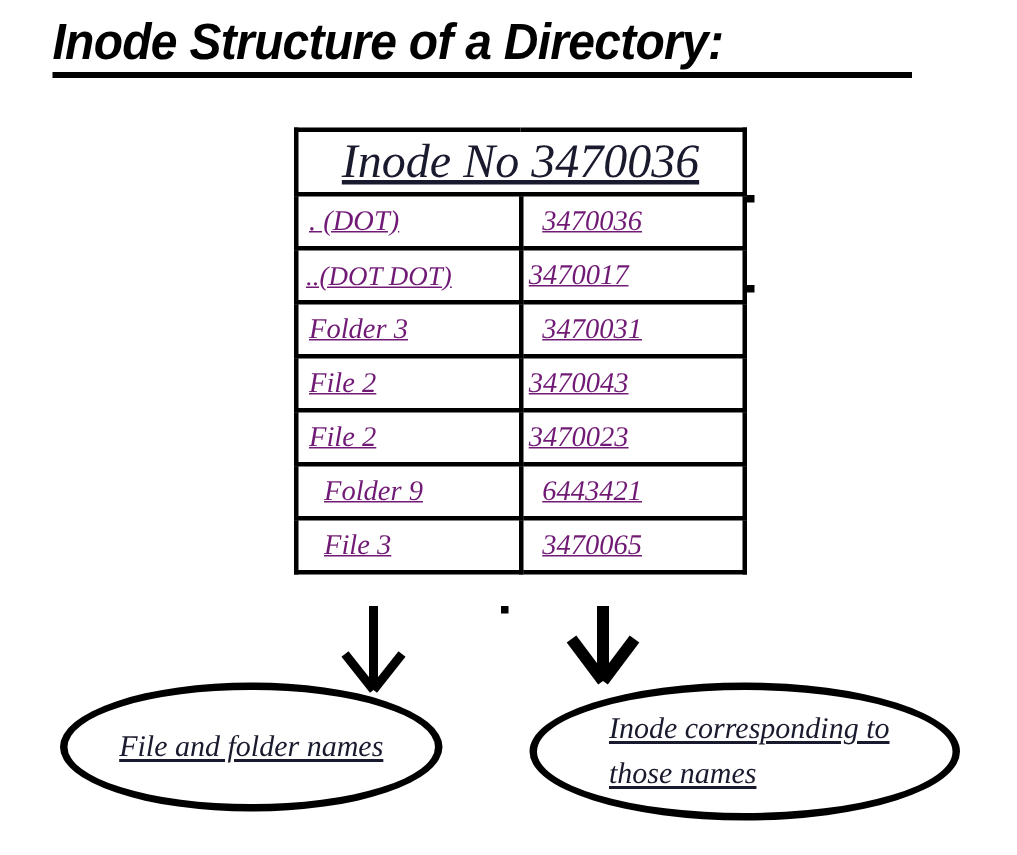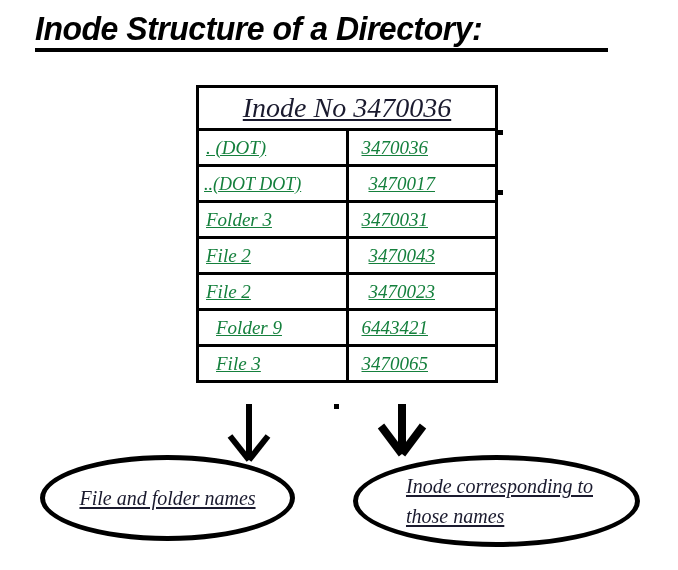--- a/index.html
+++ b/index.html
@@ -56,50 +56,50 @@
     border: 3px solid #000000;
     padding: 0;
     background: #ffffff;
     vertical-align: middle;
   }
   .hdr-cell {
     height: 40px;
     text-align: center;
   }
   .hdr-text {
-    font-size: 28px;
+    font-size: 32px;
     line-height: 28px;
     color: #1a1a2e;
     text-decoration: underline;
     text-underline-offset: 2px;
     white-space: nowrap;
   }
   .name-cell {
     width: 140px;
     height: 33px;
   }
   .val-cell {
     width: 162px;
     height: 33px;
   }
   .cell-text {
     display: inline-block;
     font-size: 19px;
     line-height: 22px;
-    color: #15803d;
+    color: #701a75;
     text-decoration: underline;
     text-underline-offset: 1px;
     white-space: nowrap;
     text-align: right;
   }
   .name-cell .cell-text { margin-left: 7px; }
   .name-cell.indent .cell-text { margin-left: 17px; }
   .name-cell.tight .cell-text { font-size: 18px; margin-left: 5px; }
   .val-cell .cell-text { margin-left: 13px; }
-  .val-cell.indent .cell-text { margin-left: 20px; }
+  .val-cell.indent .cell-text { margin-left: 4px; }
 
   
   .handle {
     position: absolute;
     width: 5px;
     height: 5px;
     background: #000000;
   }
 
   

